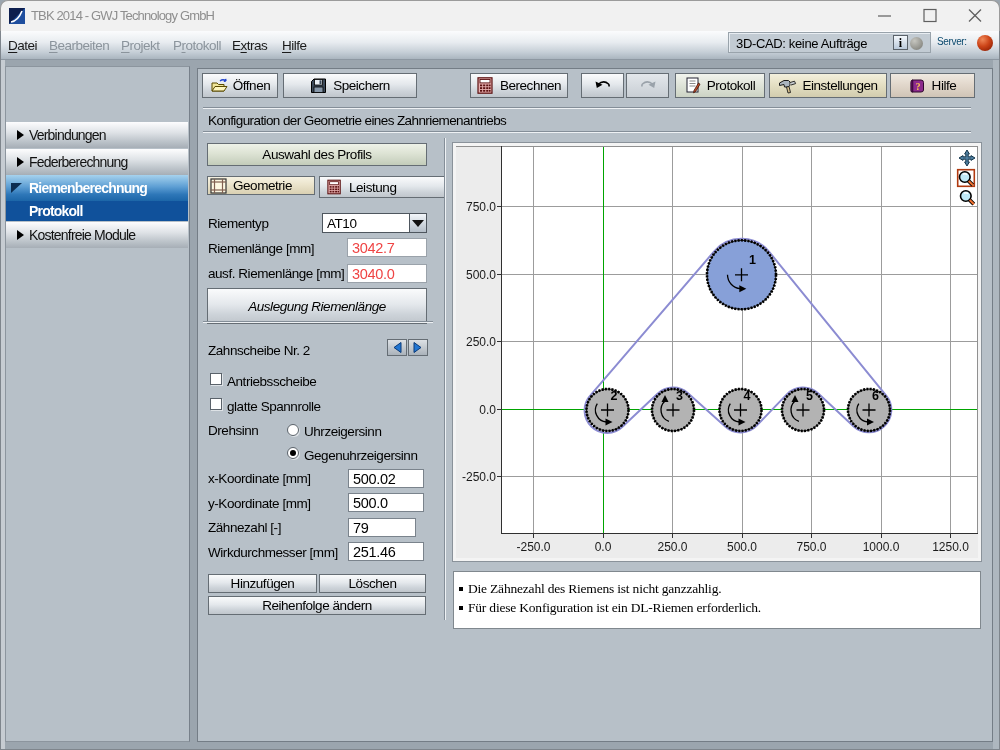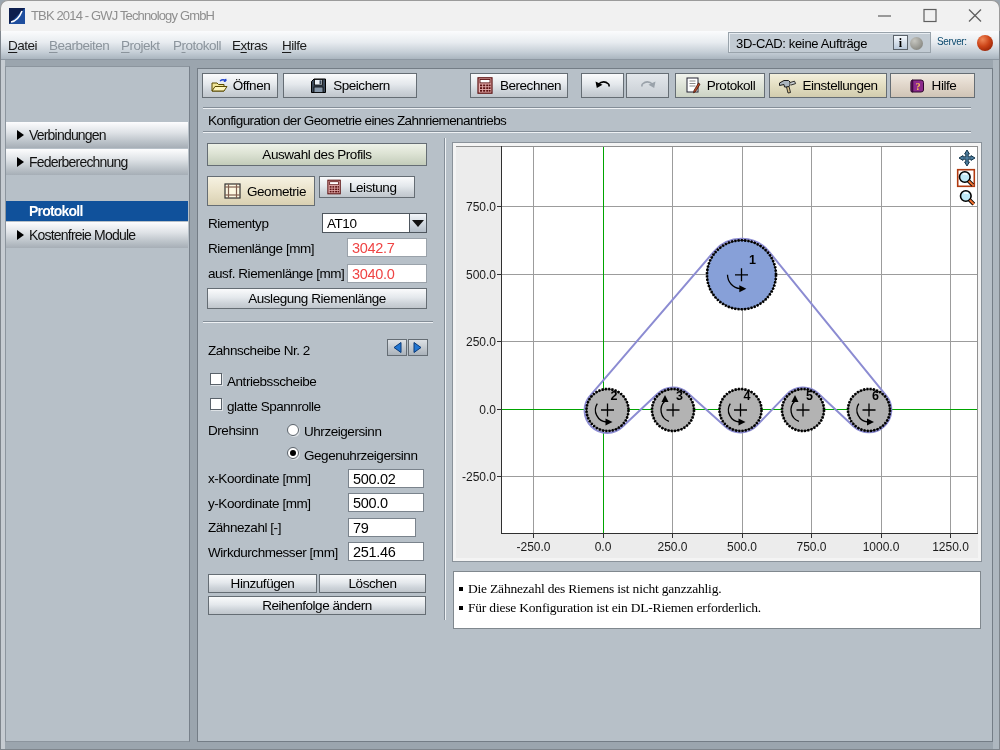--- a/index.html
+++ b/index.html
@@ -89,20 +89,26 @@
 
 <div id="sidebar" class="abs"></div>
 <div id="navs" class="abs" style="left:5px; top:66px; width:185px; height:676px;">
   <div class="nav-item" style="top:83px;">
       <span class="tri"></span>
       <span class="txt">Federberechnung</span>
     </div>
   <div class="nav-item" style="top:56px;">
       <span class="tri"></span>
       <span class="txt">Verbindungen</span>
+    </div>
+  <div class="nav-item" style="top:109px; background:linear-gradient(180deg,#a6d2ee 0%,#5e9fd4 45%,#2e77b8 75%,#1c66a8 100%); color:#fff; font-weight:bold;">
+    <svg class="abs" style="left:5px; top:8px;" width="11" height="10">
+        <path d="M0 0 L11 0 L0 10 Z" fill="#0c2c50"></path>
+      </svg>
+    <span class="txt">Riemenberechnung</span>
     </div>
   <div class="nav-item" style="top:135px; height:20px; line-height:20px; background:#10519b; color:#fff; font-weight:bold;">
     <span class="txt">Protokoll</span>
     </div>
   <div class="nav-item" style="top:156px;">
       <span class="tri"></span>
       <span class="txt">Kostenfreie Module</span>
     </div>
 </div>
 
@@ -171,29 +177,29 @@
     <path d="M3 2 L12 2 Q 14.5 2 14.5 4.5 L14.5 12 Q 14.5 14 12 14 L3 14 Z" fill="#8c2a8c" stroke="#30082e" stroke-width="1"></path>
     <path d="M3 2 Q 1.8 3 1.8 4.5 L1.8 12.5 Q 1.8 14 3 14 L3.8 14 L3.8 2 Z" fill="#5c105c" stroke="#30082e" stroke-width="0.8"></path>
     <text x="9" y="11.5" font-size="9.5" font-weight="bold" fill="#ffd24a" text-anchor="middle" font-family="Liberation Serif,serif">?</text>
   </svg>Hilfe</div>
 
 <div class="sep" style="left:203px; top:107px; width:768px;"></div>
 <div class="lbl" style="left:208px; top:113px; letter-spacing:-0.6px;">Konfiguration der Geometrie eines Zahnriemenantriebs</div>
 <div class="sep" style="left:203px; top:131px; width:768px;"></div>
 
 <div class="btn" style="left:207px; top:143px; width:220px; height:23px; background:linear-gradient(180deg,#eef2e8 0%,#dde3d4 45%,#c3ccba 100%);">Auswahl des Profils</div>
-<div class="btn" style="left:207px; top:176px; width:108px; height:30px; background:linear-gradient(180deg,#f6f2e2 0%,#ebe4cc 45%,#d9d0b2 100%); justify-content:flex-start; padding-left:16px;">
+<div class="btn" style="left:207px; top:176px; width:108px; height:19px; background:linear-gradient(180deg,#f6f2e2 0%,#ebe4cc 45%,#d9d0b2 100%); justify-content:flex-start; padding-left:2px;">
   <svg width="17" height="16" viewBox="0 0 17 16" style="margin-right:6px;">
     <rect x="1" y="1" width="15" height="14" fill="#fdf8e2" stroke="#333" stroke-width="1.2"></rect>
     <line x1="4.5" y1="1" x2="4.5" y2="15" stroke="#806050" stroke-width="1.2"></line>
     <line x1="12.5" y1="1" x2="12.5" y2="15" stroke="#806050" stroke-width="1.2"></line>
     <line x1="1" y1="4" x2="16" y2="4" stroke="#806050" stroke-width="1.2"></line>
     <line x1="1" y1="12" x2="16" y2="12" stroke="#806050" stroke-width="1.2"></line>
   </svg>Geometrie</div>
-<div class="btn" style="left:319px; top:176px; width:96px; height:22px; justify-content:flex-start; padding-left:7px;">
+<div class="btn" style="left:319px; top:176px; width:127px; height:22px; justify-content:flex-start; padding-left:7px;">
   <svg width="15" height="16" viewBox="0 0 17 17" style="margin-right:7px;">
     <rect x="1" y="0.8" width="14" height="15.4" fill="#e8b0b0" stroke="#5a1010" stroke-width="1.2"></rect>
     <rect x="3" y="2.5" width="10" height="3.4" fill="#fff" stroke="#5a1010" stroke-width="0.9"></rect>
     <g fill="#5a1010">
       <rect x="3" y="7.5" width="2.2" height="1.8"></rect>
         <rect x="6.1" y="7.5" width="2.2" height="1.8"></rect>
         <rect x="9.2" y="7.5" width="2.2" height="1.8"></rect>
         <rect x="12" y="7.5" width="1.6" height="1.8"></rect>
       <rect x="3" y="10.2" width="2.2" height="1.8"></rect>
         <rect x="6.1" y="10.2" width="2.2" height="1.8"></rect>
@@ -212,21 +218,21 @@
 <div class="abs" style="left:409px; top:214px; width:17px; height:18px; border-left:1px solid #4e565e;
   background:linear-gradient(180deg,#f2f6fa,#b4bec8);"></div>
 <svg class="abs" style="left:412px; top:220px;" width="12" height="7">
     <path d="M0 0 L12 0 L6 7 Z" fill="#111"></path>
   </svg>
 
 <div class="lbl" style="left:208px; top:241px;">Riemenlänge [mm]</div>
 <div class="inp dis" style="left:347px; top:238px; width:80px; height:19px;">3042.7</div>
 <div class="lbl" style="left:208px; top:266px;">ausf. Riemenlänge [mm]</div>
 <div class="inp dis" style="left:347px; top:264px; width:80px; height:19px;">3040.0</div>
-<div class="btn" style="left:207px; top:288px; width:220px; height:21px;">Auslegung Riemenlänge</div>
+<div class="btn" style="left:207px; top:288px; width:220px; height:36px;font-style:italic;">Auslegung Riemenlänge</div>
 
 <div class="sep" style="left:203px; top:321px; width:230px;"></div>
 
 <div class="lbl" style="left:208px; top:343px;">Zahnscheibe Nr. 2</div>
 <div class="btn" style="left:387px; top:339px; width:20px; height:17px; background:linear-gradient(180deg,#dde1e5,#aab2ba);">
   <svg width="10" height="11" viewBox="0 0 10 11">
       <path d="M9 0.5 L2 5.5 L9 10.5 Z" fill="#2276d2" stroke="#0a3a78" stroke-width="1"></path>
     </svg>
   </div>
 <div class="btn" style="left:408px; top:339px; width:20px; height:17px; background:linear-gradient(180deg,#dde1e5,#aab2ba);">

